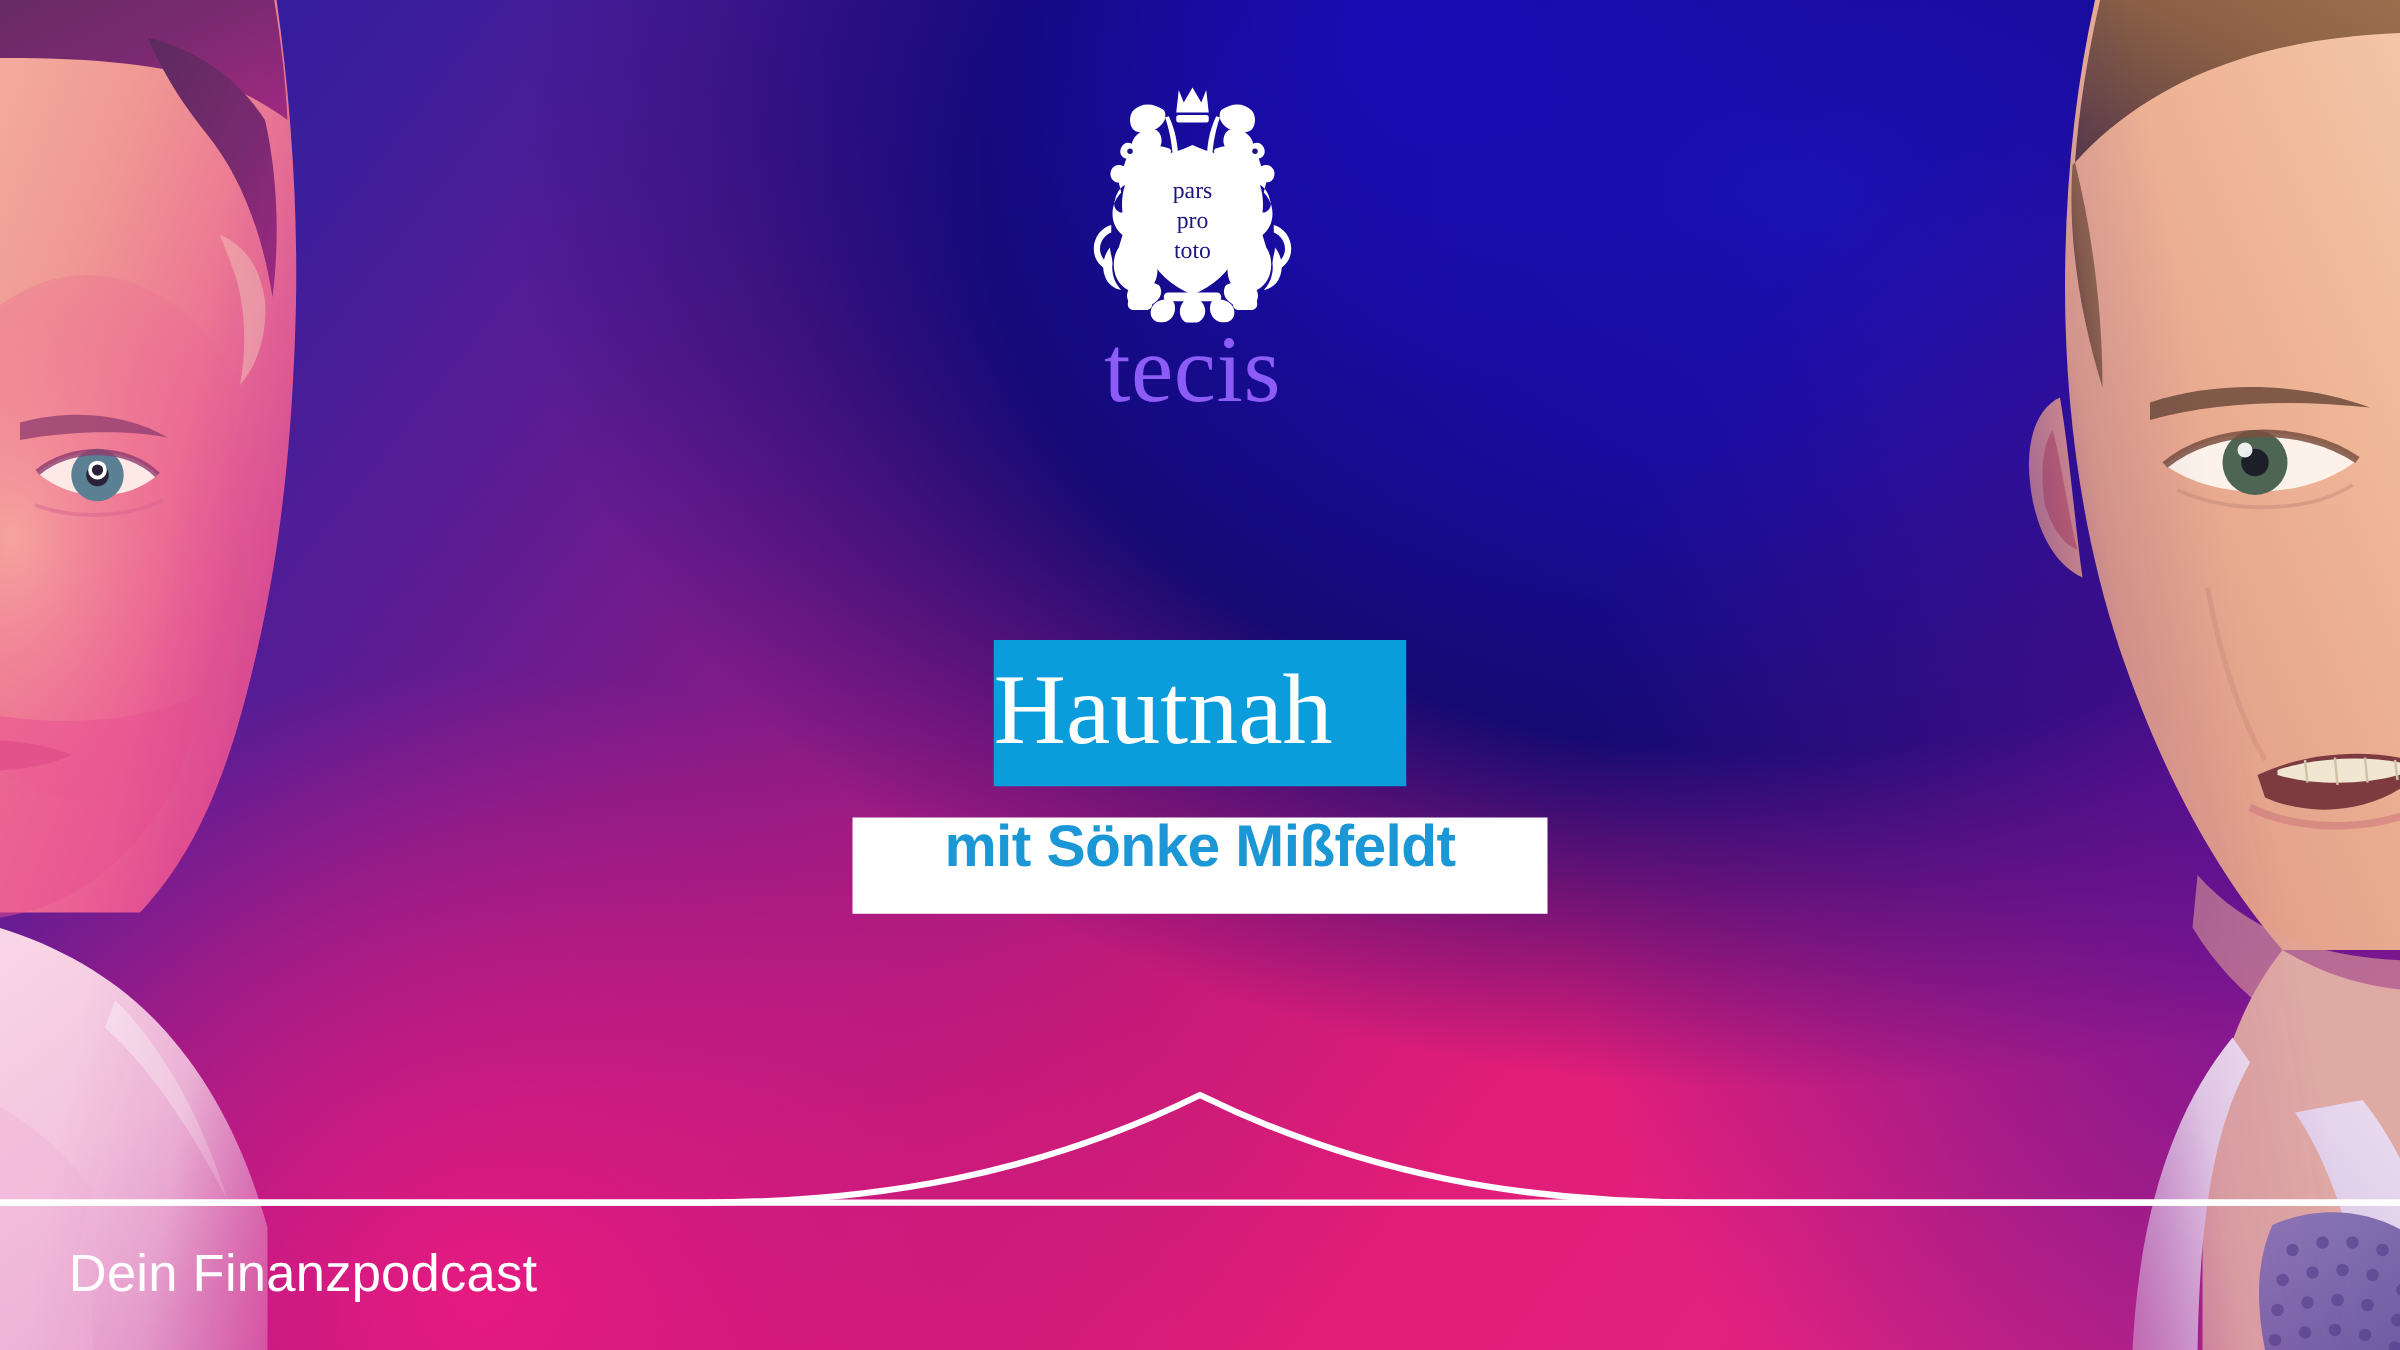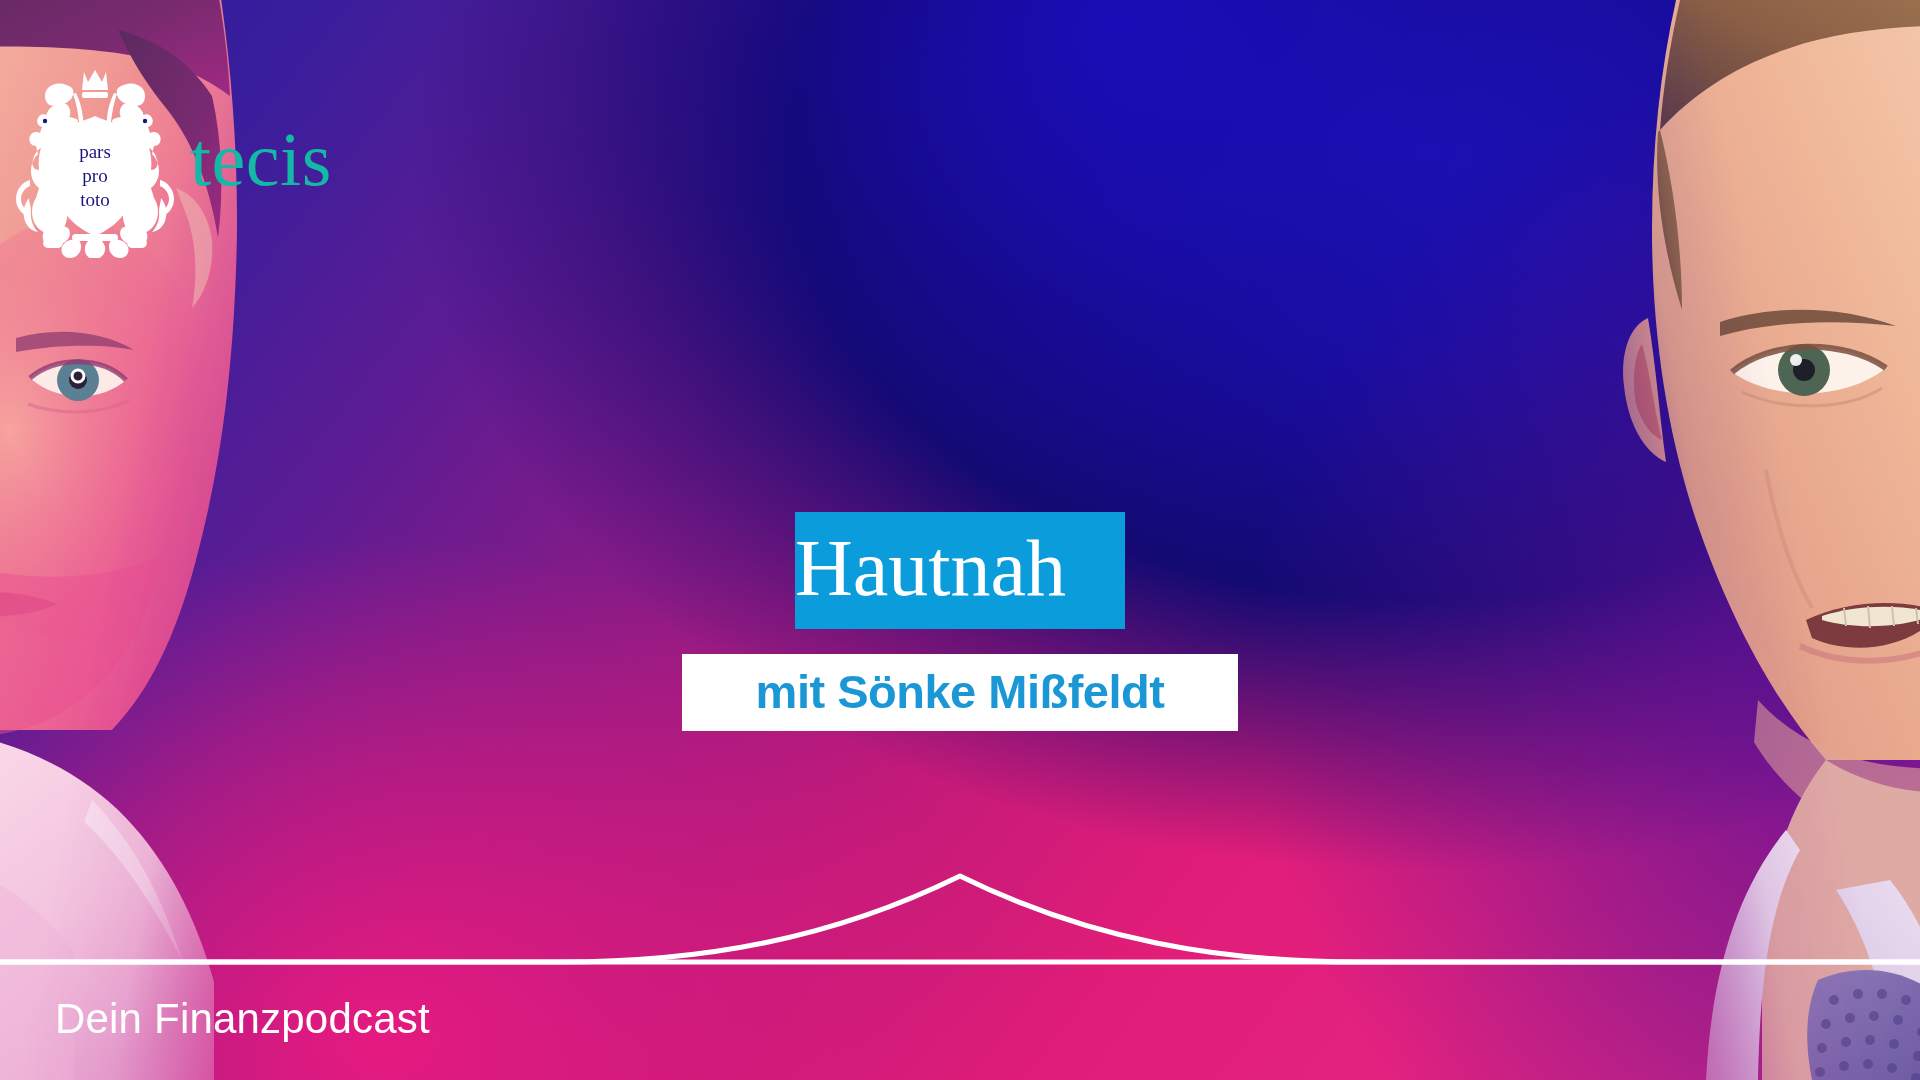--- a/index.html
+++ b/index.html
@@ -69,27 +69,27 @@
     -webkit-mask-image: linear-gradient(260deg, rgba(0,0,0,1) 0%, rgba(0,0,0,1) 42%, rgba(0,0,0,0.9) 60%, rgba(0,0,0,0.35) 82%, rgba(0,0,0,0) 100%);
     mask-image: linear-gradient(260deg, rgba(0,0,0,1) 0%, rgba(0,0,0,1) 42%, rgba(0,0,0,0.9) 60%, rgba(0,0,0,0.35) 82%, rgba(0,0,0,0) 100%);
   }
 
   
   .logo-block {
     position: absolute;
     left: 0; right: 12px;
     top: 58px;
     display: flex;
-    flex-direction: row;
+    flex-direction: column;
     align-items: center;
   }
   .crest { width: 190px; height: 200px; display: block; }
   .wordmark {
     margin-top: 2px;
-    color: #14b8a6;
+    color: #8b5cf6;
     font-family: "Liberation Serif", "DejaVu Serif", serif;
     font-size: 76px;
     line-height: 0.95;
     letter-spacing: 0.5px;
     font-weight: 400;
   }
 
   
   .title-box {
     position: absolute;
@@ -112,21 +112,21 @@
     transform: translateY(-3px);
   }
   .subtitle-box {
     position: absolute;
     left: 682px;
     top: 654px;
     width: 556px;
     height: 77px;
     background: #ffffff;
     display: flex;
-    align-items: center;
+    align-items: flex-start;
     justify-content: center;
   }
   .subtitle-text {
     color: #1b97d5;
     font-family: "Liberation Sans", sans-serif;
     font-size: 47px;
     font-weight: bold;
     line-height: 1;
     letter-spacing: -0.5px;
     transform: translateY(-1px);

